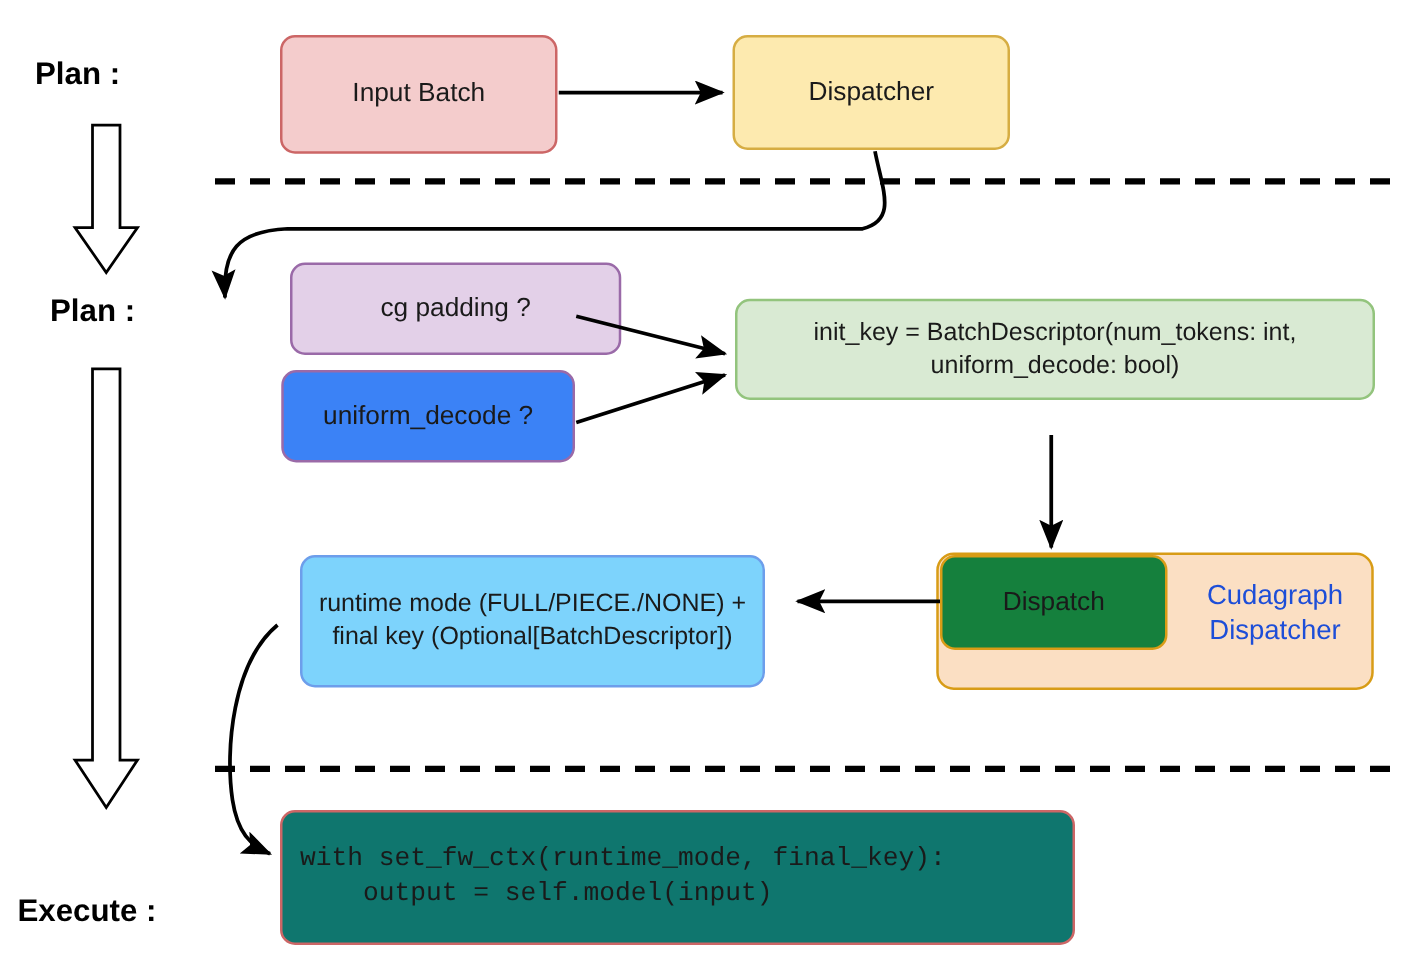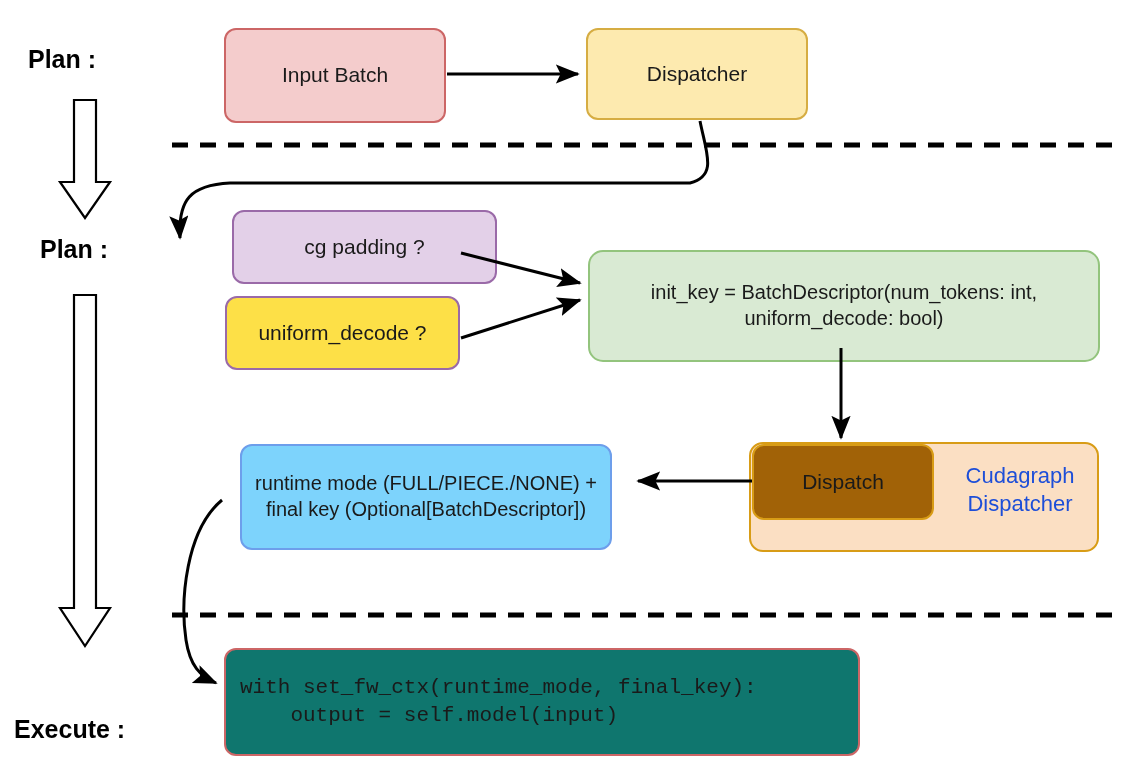--- a/index.html
+++ b/index.html
@@ -89,27 +89,27 @@
   <div class="group-box" style="left:749px; top:442px; width:350px; height:110px;"></div>
   <div class="group-title" style="left:944px; top:462px; width:152px;">Cudagraph
 Dispatcher</div>
 
   <div class="node" style="left:224px; top:28px; width:222px; height:95px; background:#f4cccc; border-color:#cc6666;">Input Batch</div>
 
   <div class="node" style="left:586px; top:28px; width:222px; height:92px; background:#fdeaaf; border-color:#d6ad43;">Dispatcher</div>
 
   <div class="node" style="left:232px; top:210px; width:265px; height:74px; background:#e3d0e8; border-color:#9a6aa8;">cg padding ?</div>
 
-  <div class="node" style="left:225px; top:296px; width:235px; height:74px; background:#fde047; border-color:#9a6aa8;">uniform_decode ?</div>
+  <div class="node" style="left:225px; top:296px; width:235px; height:74px; background:#3b82f6; border-color:#9a6aa8;">uniform_decode ?</div>
 
-  <div class="node small-text" style="left:588px; top:250px; width:512px; height:112px; background:#d9ead3; border-color:#93c47d;border-radius:15px;">init_key = BatchDescriptor(num_tokens: int, uniform_decode: bool)</div>
+  <div class="node small-text" style="left:588px; top:239px; width:512px; height:81px; background:#d9ead3; border-color:#93c47d;">init_key = BatchDescriptor(num_tokens: int, uniform_decode: bool)</div>
 
   <div class="node small-text" style="left:240px; top:444px; width:372px; height:106px; background:#7dd3fc; border-color:#6d9eeb;">runtime mode (FULL/PIECE./NONE) + final key (Optional[BatchDescriptor])</div>
 
-  <div class="node" style="left:752px; top:444px; width:182px; height:76px; background:#a16207; border-color:#d89c16;">Dispatch</div>
+  <div class="node" style="left:752px; top:444px; width:182px; height:76px; background:#15803d; border-color:#d89c16;">Dispatch</div>
 
   <div class="node code" style="left:224px; top:648px; width:636px; height:108px; background:#0f766e; border-color:#cc6666;">with set_fw_ctx(runtime_mode, final_key):
     output = self.model(input)</div>
 
   <svg class="layer" viewBox="0 0 1142 770" xmlns="http://www.w3.org/2000/svg">
     <defs>
       <marker id="arrowhead" markerWidth="9" markerHeight="9" refX="7.4" refY="3.2" orient="auto" markerUnits="strokeWidth">
         <path d="M0,0 L8,3.2 L0,6.4 L1.6,3.2 Z" fill="#000000"></path>
       </marker>
     </defs>

